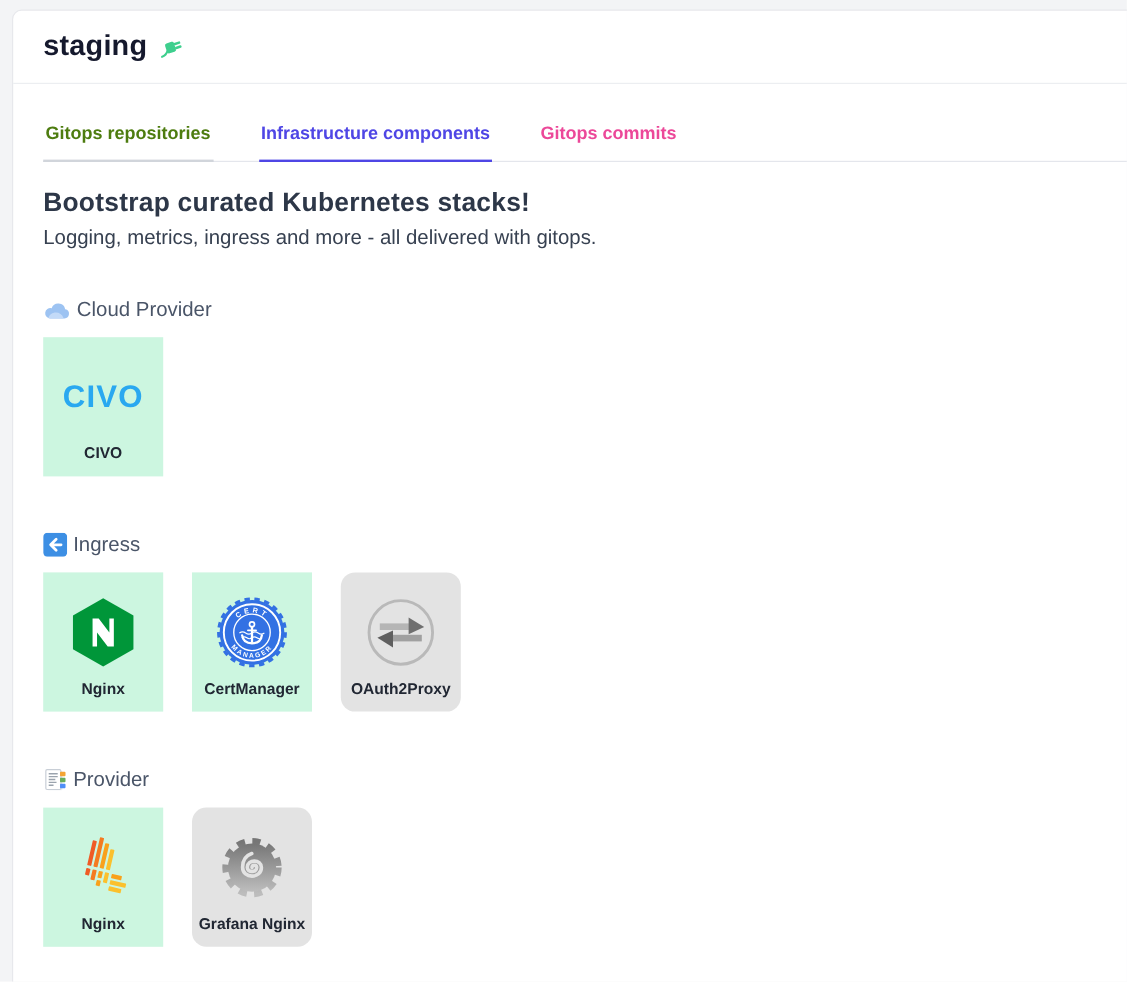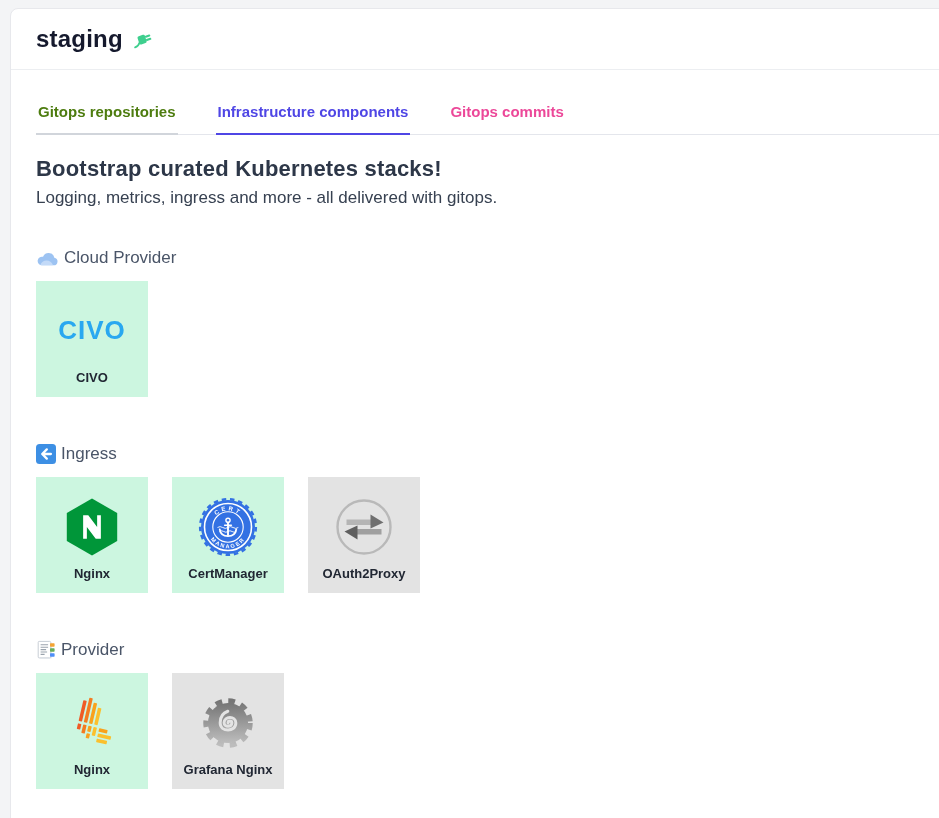--- a/index.html
+++ b/index.html
@@ -46,27 +46,27 @@
   .tab.underlined { color: #4d7c0f; border-bottom-color: #d1d5db; text-align: center; }
   .tab.active { color: var(--accent, #4f46e5); border-bottom-color: var(--accent, #4f46e5); }
   .intro-title { margin-top: 21px; font-size: 22px; font-weight: bold; color: #2d3748; letter-spacing: .2px; }
   .intro-sub { margin-top: 6px; font-size: 17px; color: #374151; }
   .section { margin-top: 47px; }
   .section.first { margin-top: 40px; }
   .section-head { display: flex; align-items: center; gap: 5px; font-size: 17px; color: #4a5568; }
   .section-head .sec-icon { display: flex; align-items: center; }
   .tile-row { margin-top: 13px; display: flex; gap: 24px; }
   .tile {
-    width: 112px; height: 116px;
+    width: 100px; height: 116px;
     display: flex; flex-direction: column; align-items: center;
     padding: 10px 4px 12px 4px;
     cursor: pointer;
   }
   .tile.selected   { background: var(--selected-tile, #ccf6e0); }
-  .tile.unselected { background: var(--unselected-tile, #e3e3e3); }
+  .tile.unselected { background: var(--unselected-tile, #e3e3e3); border-radius: 12px; }
   .tile-logo { flex: 1; display: flex; align-items: center; justify-content: center; }
   .tile-name { font-size: 13px; font-weight: bold; color: #212733; white-space: nowrap; }
   .civo-text { color: #29a8f0; font-weight: bold; font-size: 26px; letter-spacing: 1px; }
 </style>
 </head>
 <body>
 
 <div class="card">
   <div class="card-header">
     <span class="env-name">staging</span>

